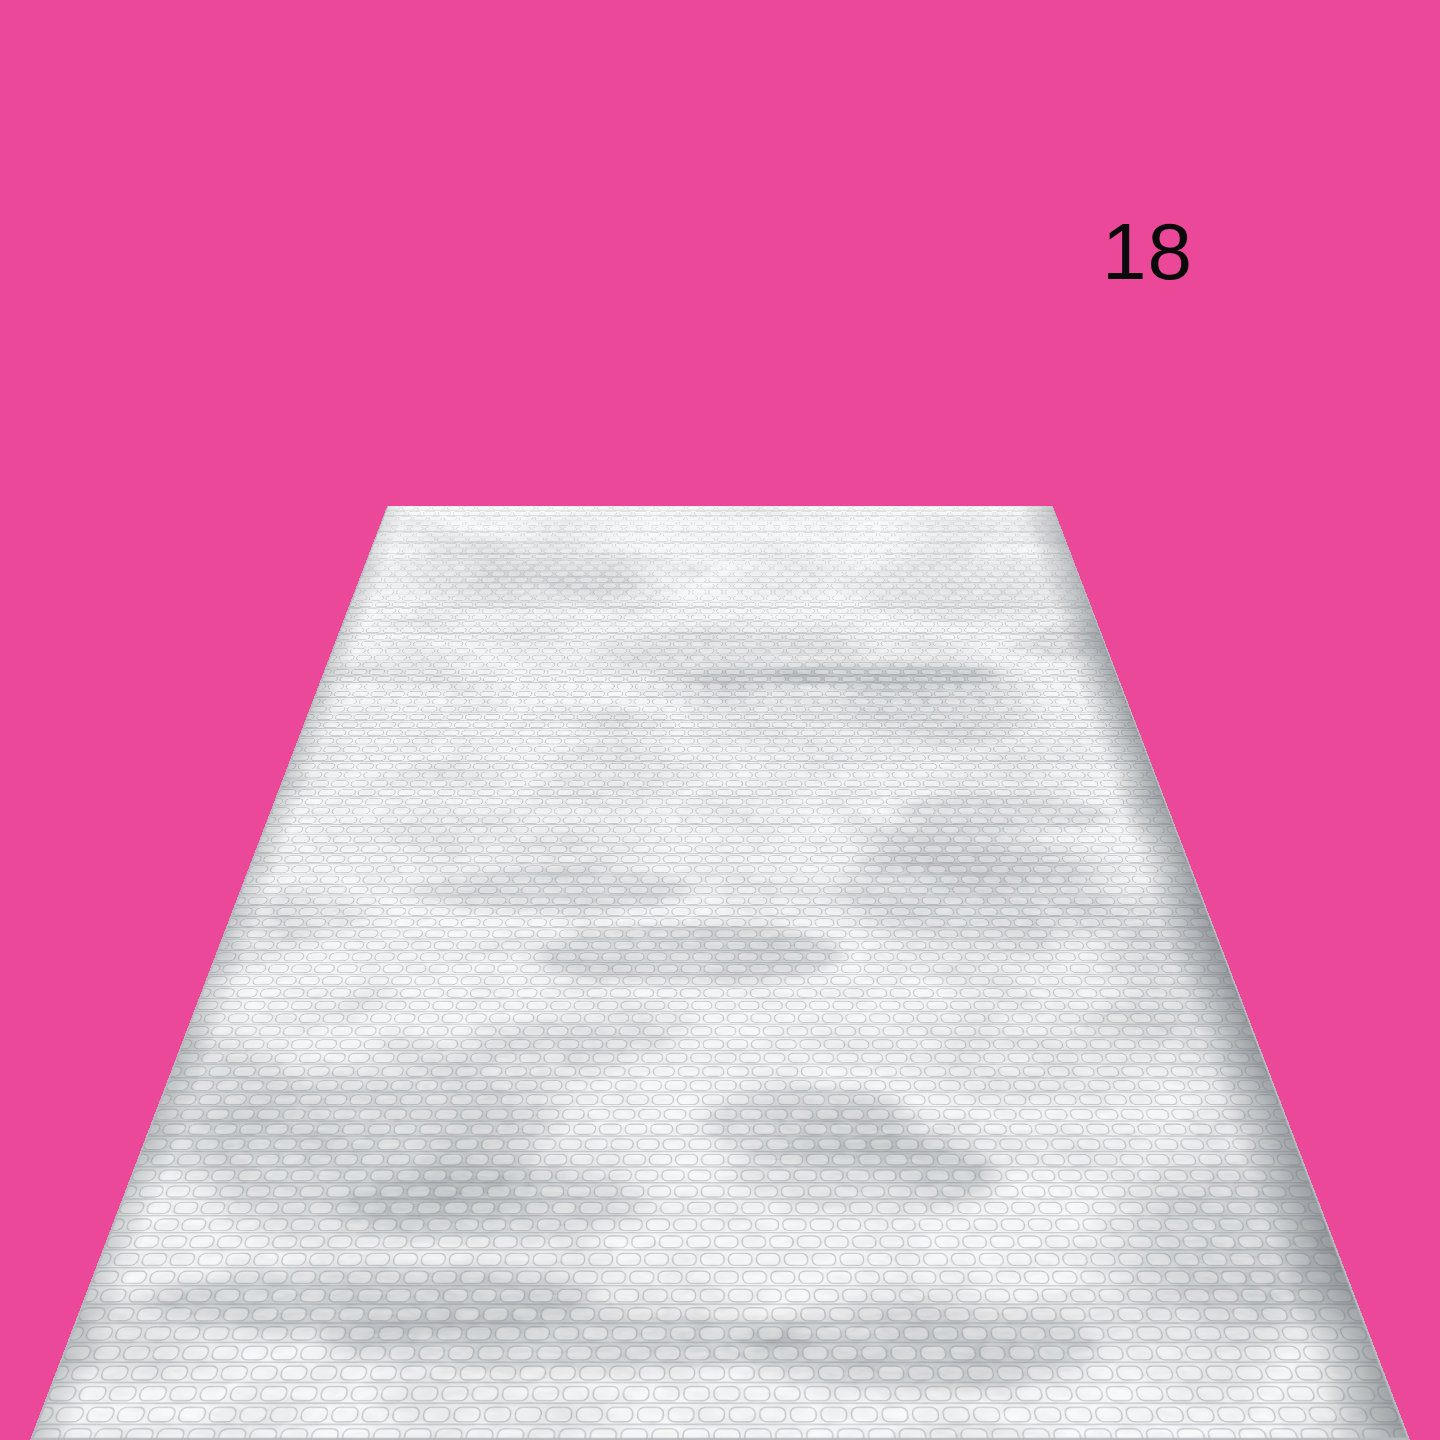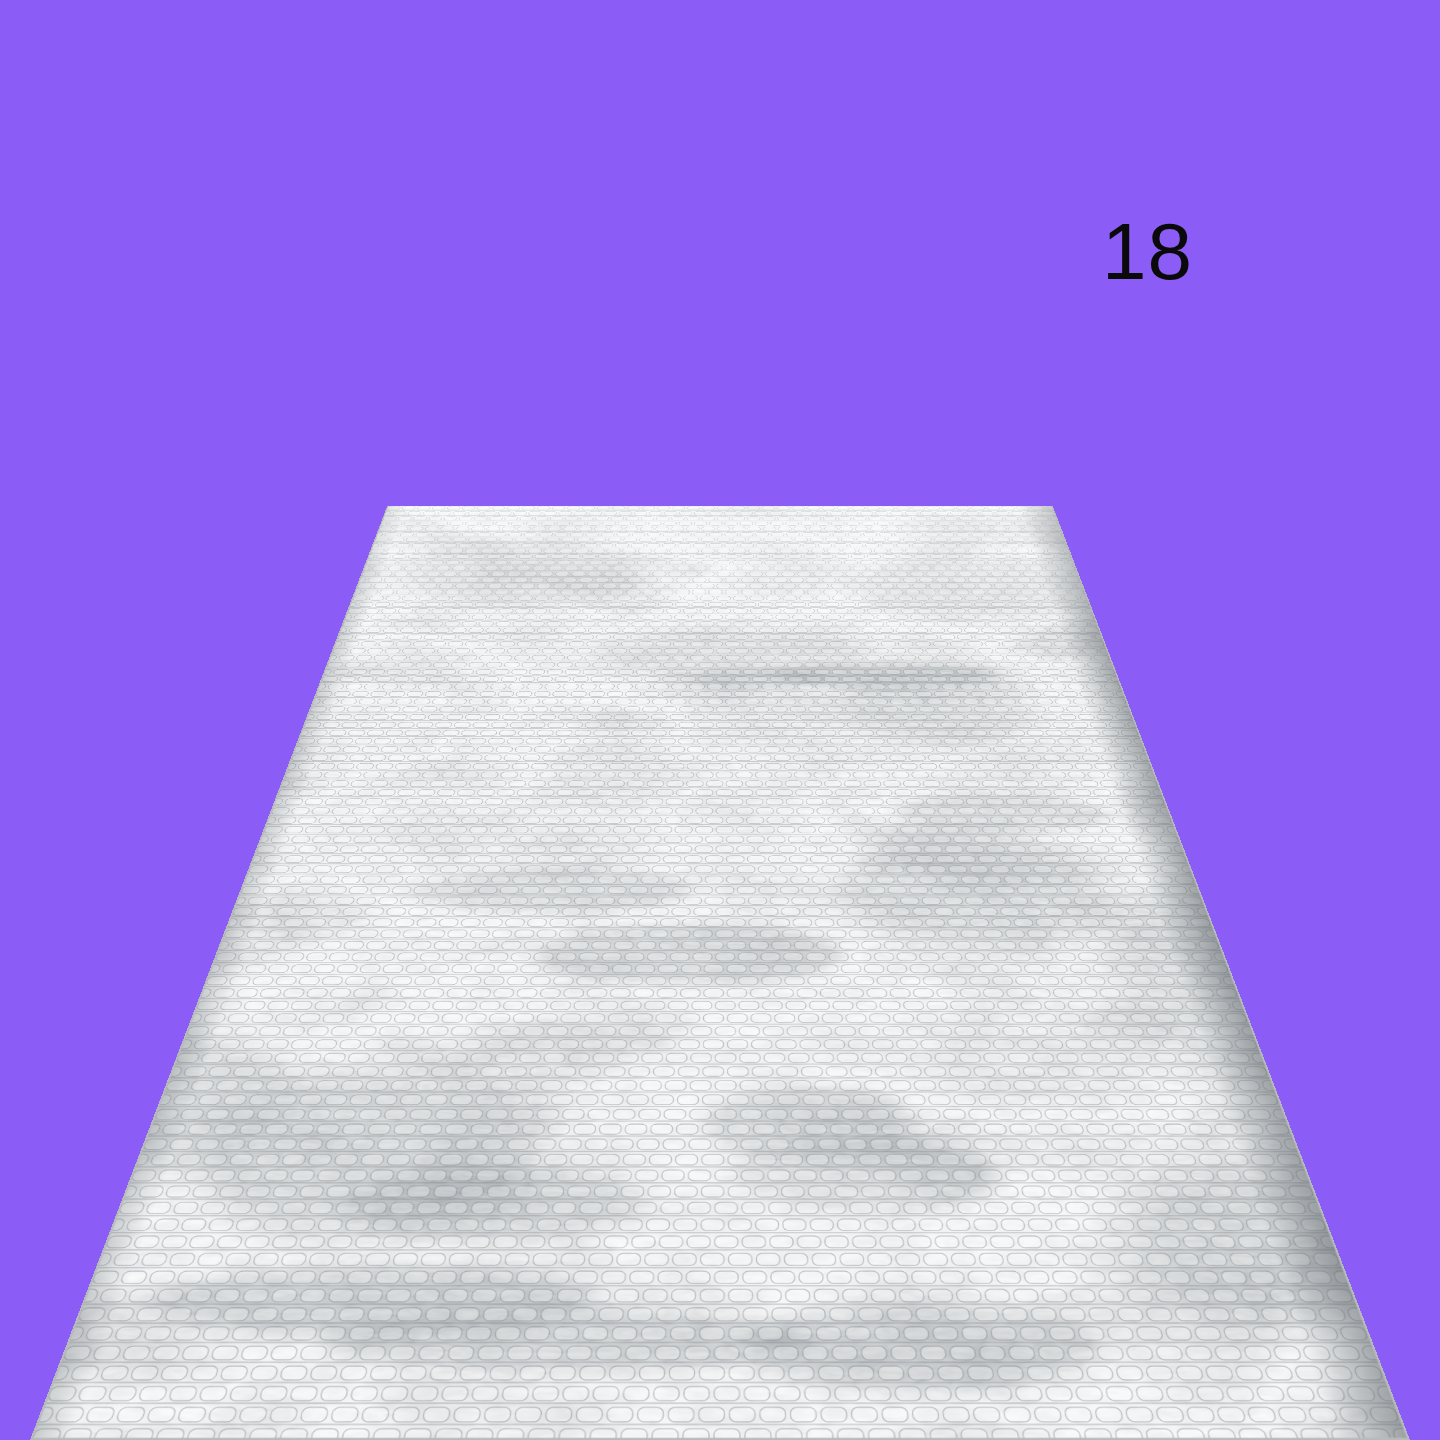--- a/index.html
+++ b/index.html
@@ -1,21 +1,21 @@
 <!DOCTYPE html>
 <html><head>
 <meta charset="utf-8">
 <style>
   * { margin: 0; padding: 0; box-sizing: border-box; }
   html, body { width: 1440px; height: 1440px; background: #ffffff; }
   .stage {
     position: relative;
     width: 1440px;
     height: 1440px;
-    background: #8b5cf6;
+    background: #ec4899;
     overflow: hidden;
     font-family: "Liberation Sans", sans-serif;
   }
   
   .rug-plane {
     position: absolute;
     left: 30px;
     top: -776px;
     width: 1380px;
     height: 2216px;

